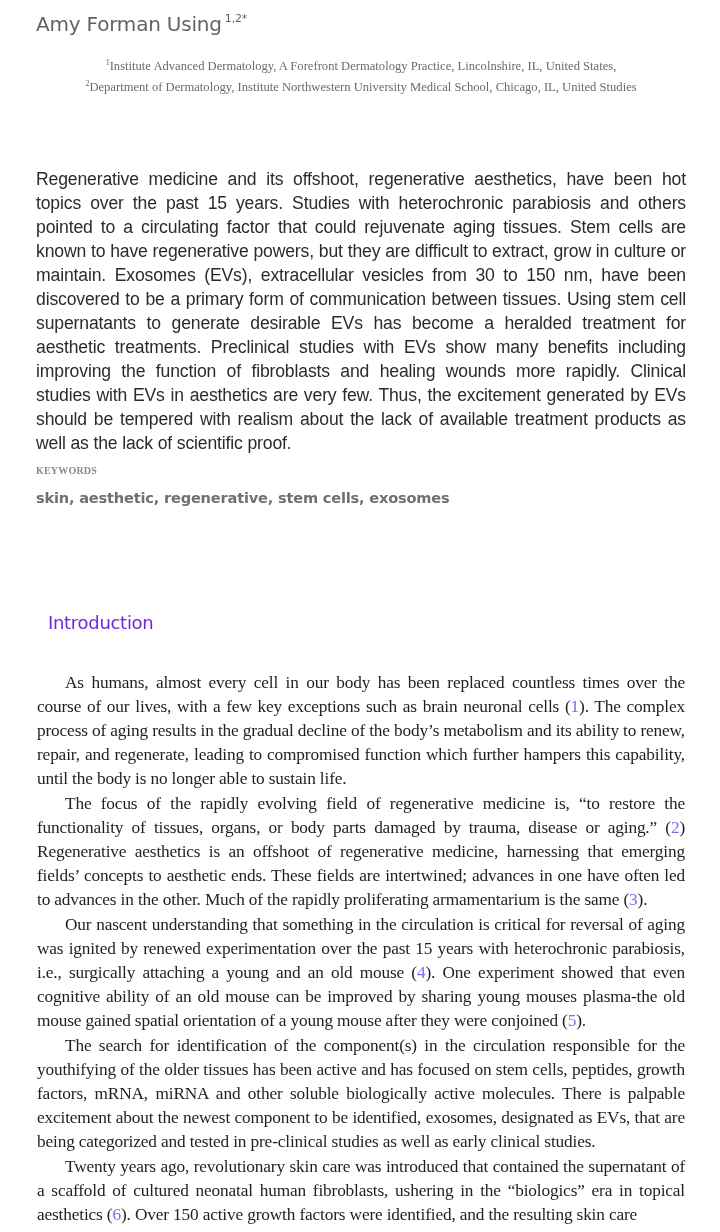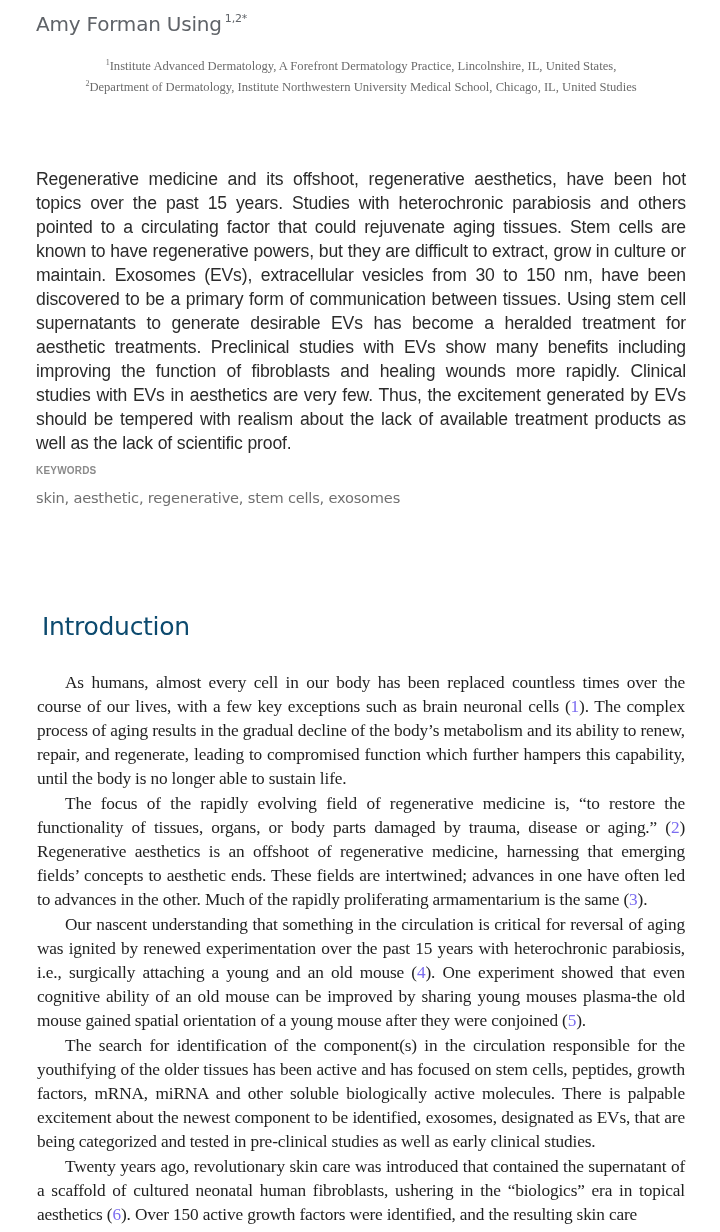--- a/index.html
+++ b/index.html
@@ -23,33 +23,33 @@
 
   .abstract {
     position: absolute; top: 144px; left: 0; width: 650px;
     font-family: "Liberation Sans", sans-serif;
     font-size: 17.6px; line-height: 24px; color: #2b2b2b;
     text-align: justify; letter-spacing: -0.15px; margin-top: 23px;
   }
 
   .kw-label {
     position: absolute; top: 465px; left: 0;
-    font-family: Liberation Sans, sans-serif; font-weight: bold;
+    font-family: Liberation Serif, serif; font-weight: bold;
     font-size: 10px; color: #8a8a8a; letter-spacing: 0.2px;
   }
   .kw-list {
     position: absolute; top: 489px; left: 0;
-    font-family: "DejaVu Sans", sans-serif; font-weight: normal;
+    font-family: "DejaVu Sans", sans-serif; font-weight: bold;
     font-size: 14.6px; color: #707070; letter-spacing: -0.2px;
   }
 
   .section-title {
-    position: absolute; top: 612px; left: 6px;
+    position: absolute; top: 612px; left: 12px;
     font-family: "DejaVu Sans", sans-serif;
-    font-size: 25px; color: #0c4a6e; letter-spacing: -0.3px;
+    font-size: 18px; color: #6d28d9; letter-spacing: -0.3px;
   }
 
   .body-text {
     position: absolute; top: 670px; left: 0; width: 650px;
     font-family: "Liberation Serif", serif;
     font-size: 17.3px; line-height: 24px; color: #1f1f1f;
   }
   .body-text p { margin: 1px; text-indent: 28px; text-align: justify; letter-spacing: -0.15px; }
   .ref { color: #7b6cf0; }
 </style>

